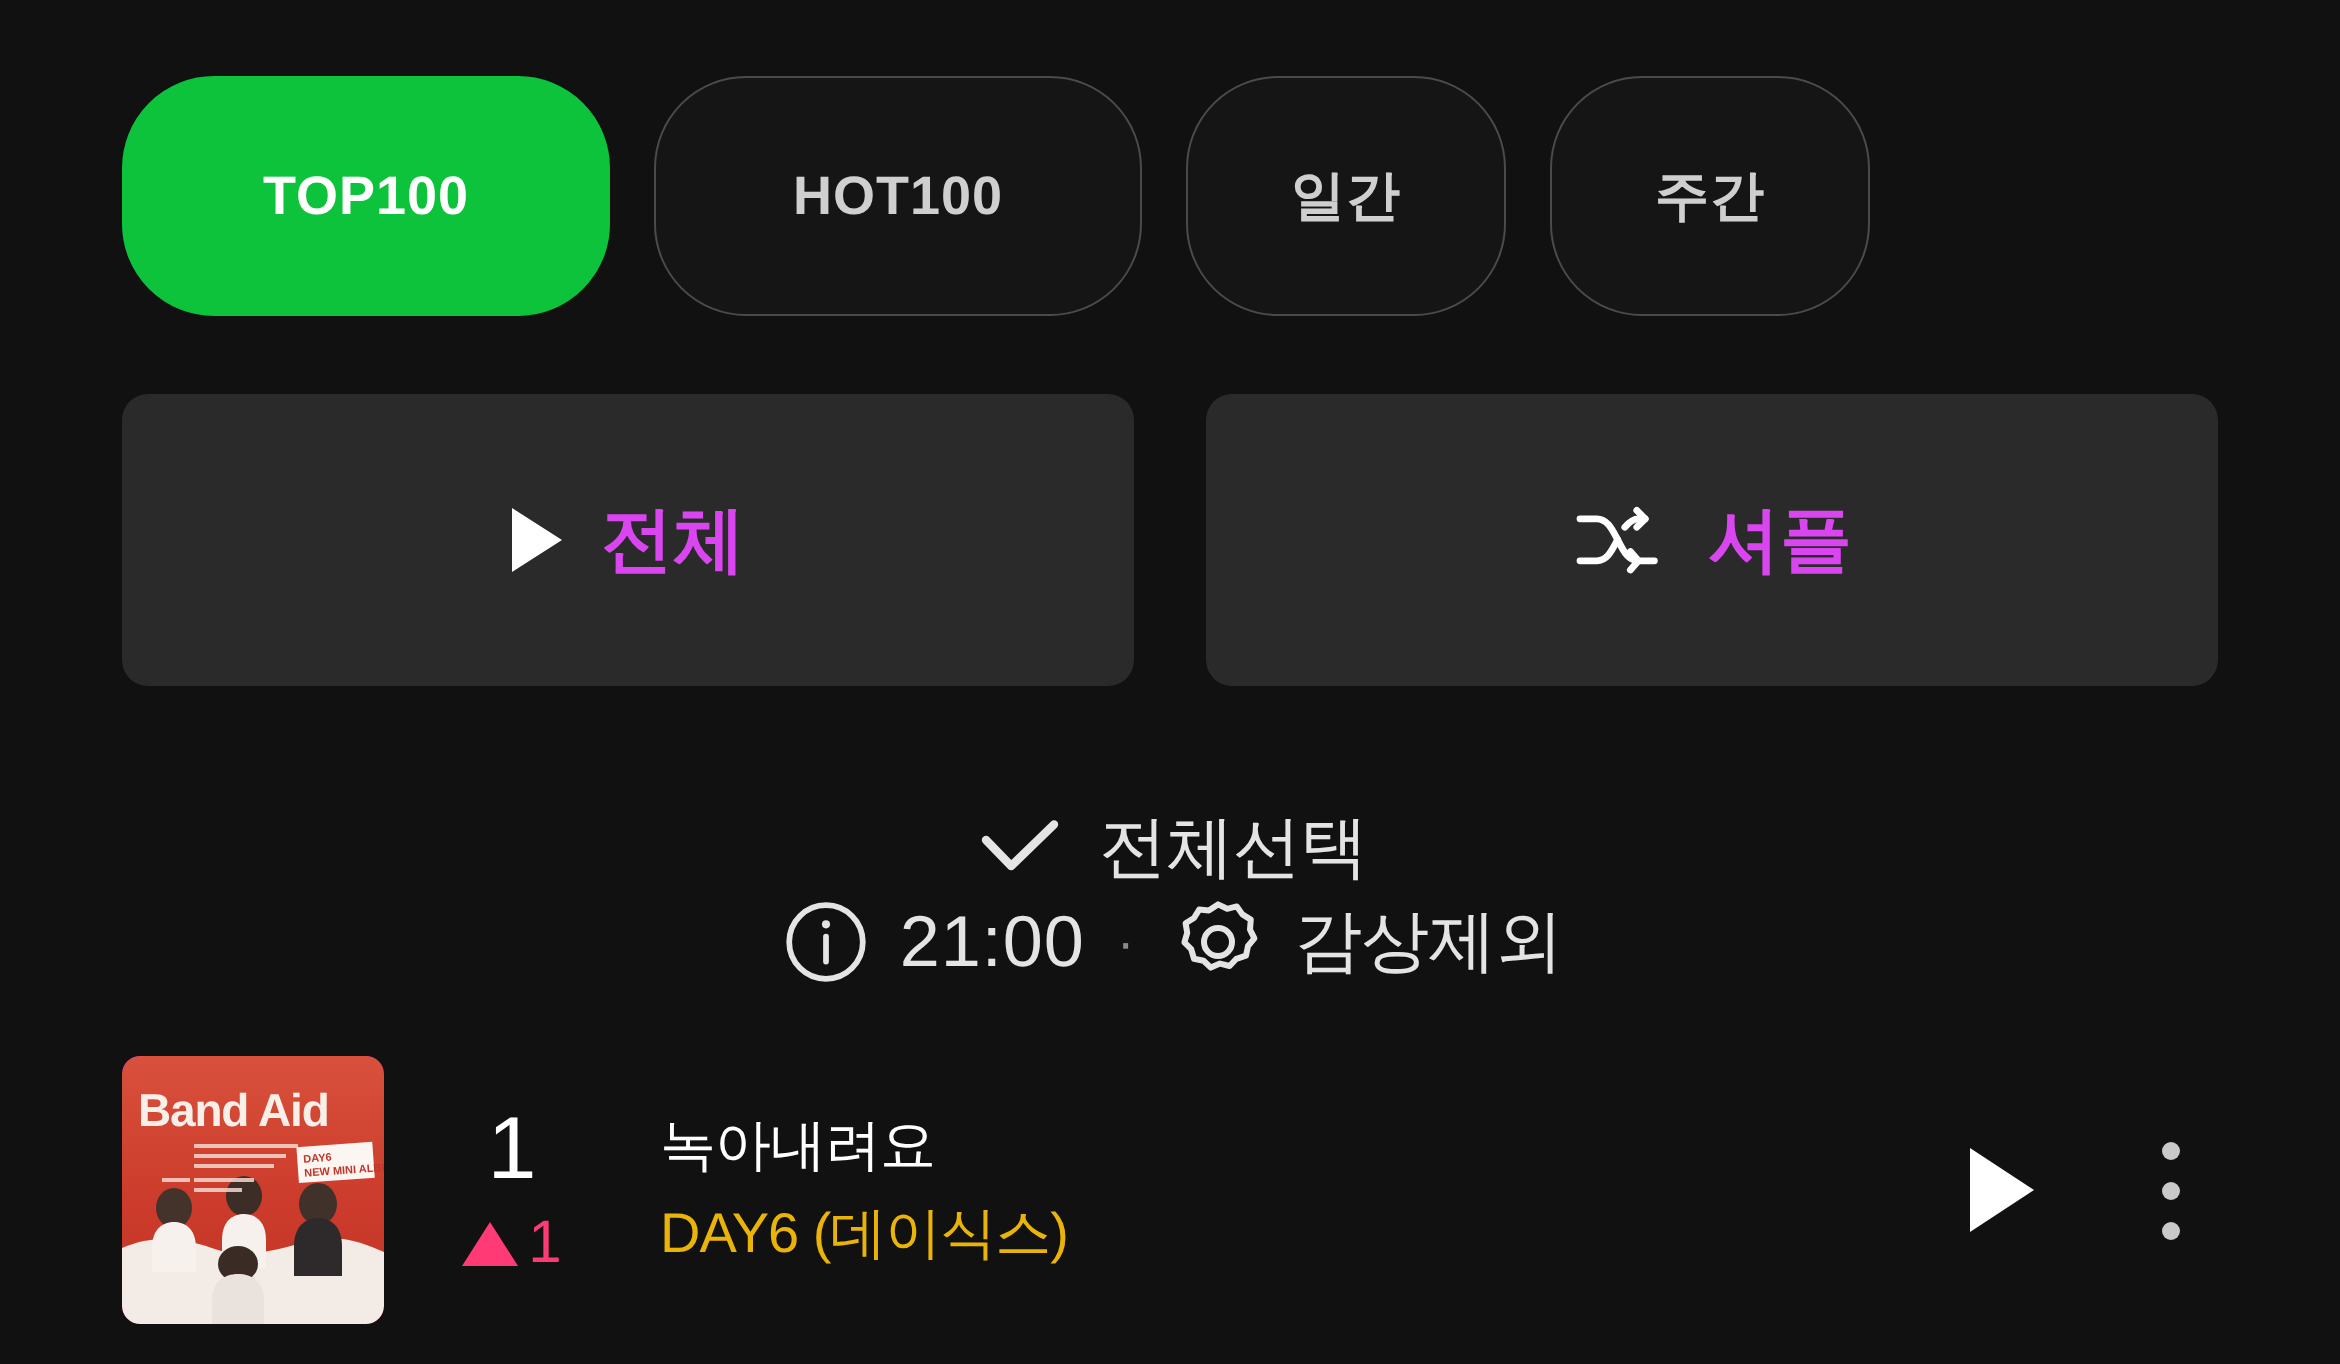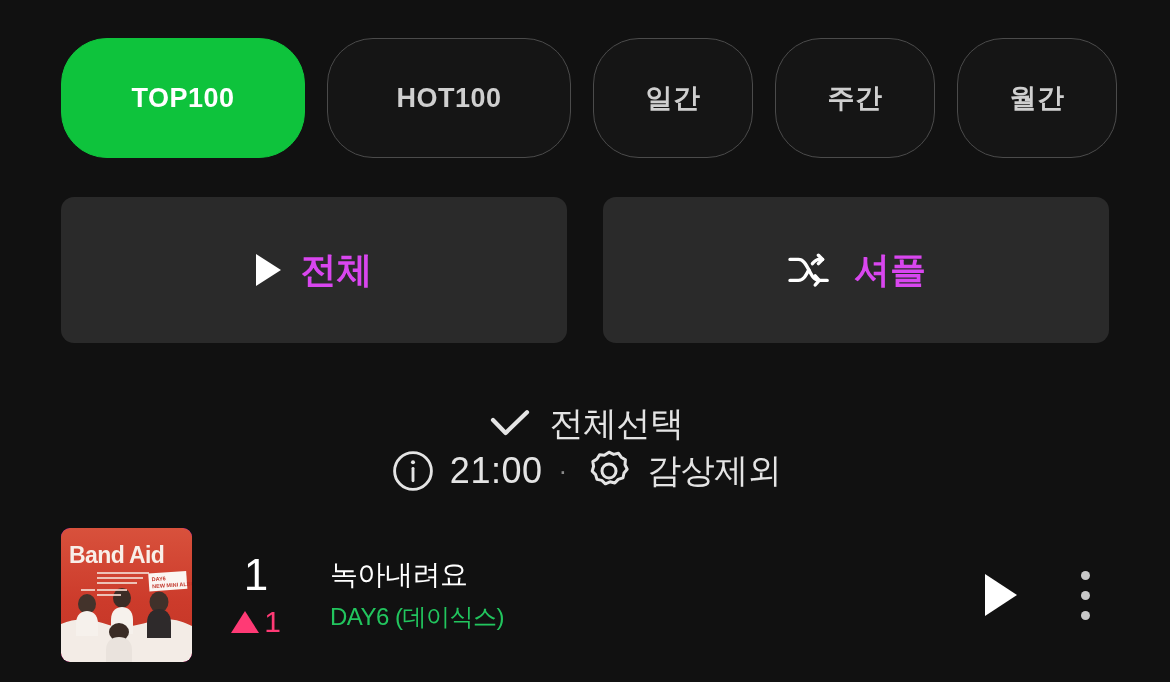--- a/index.html
+++ b/index.html
@@ -211,22 +211,22 @@
 
   .track-title {
     font-size: 28px;
     color: #ffffff;
     font-weight: 500;
     letter-spacing: -0.5px;
     line-height: 1;
   }
 
   .track-artist {
-    font-size: 24px;
-    color: #22c55e;
+    font-size: 28px;
+    color: #eab308;
     font-weight: 400;
     letter-spacing: -0.5px;
     line-height: 1;
   }
 
   .track-ctrls {
     display: flex;
     align-items: center;
     gap: 52px;
     flex: none;
@@ -262,23 +262,20 @@
     <span>TOP100</span>
   </div>
   <div class="chip wide">
     <span>HOT100</span>
   </div>
   <div class="chip narrow">
     <span>일간</span>
   </div>
   <div class="chip narrow">
     <span>주간</span>
-  </div>
-  <div class="chip narrow">
-    <span>월간</span>
   </div>
 </div>
 
 <div class="actions-row">
 
   <button class="action-btn">
     <span class="icon-play-tri"></span>
     <span class="label">전체</span>
   </button>
 

